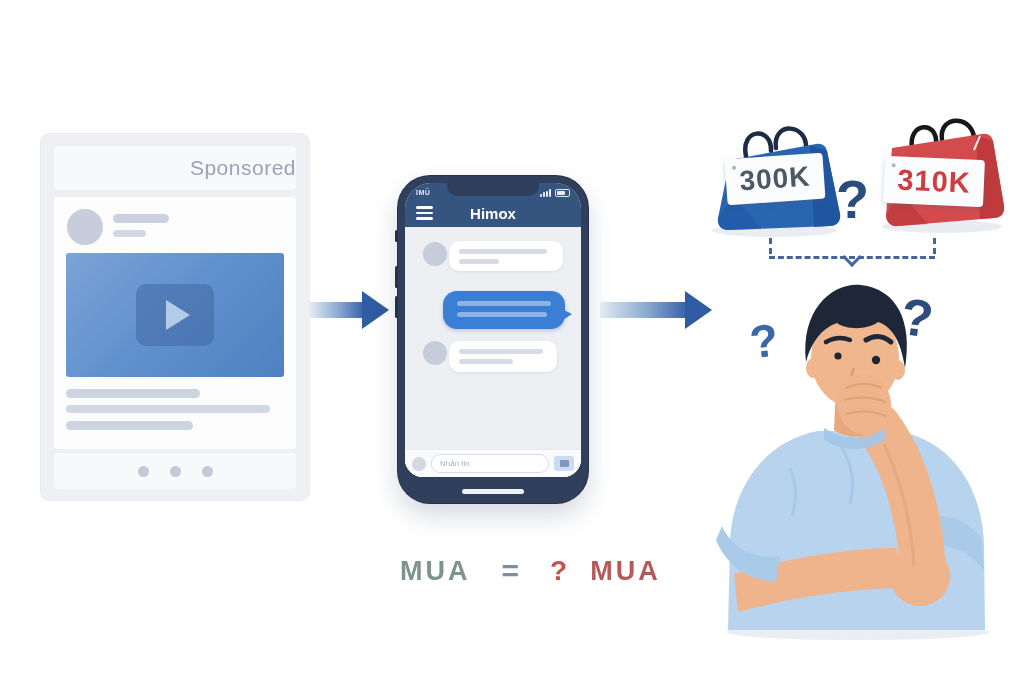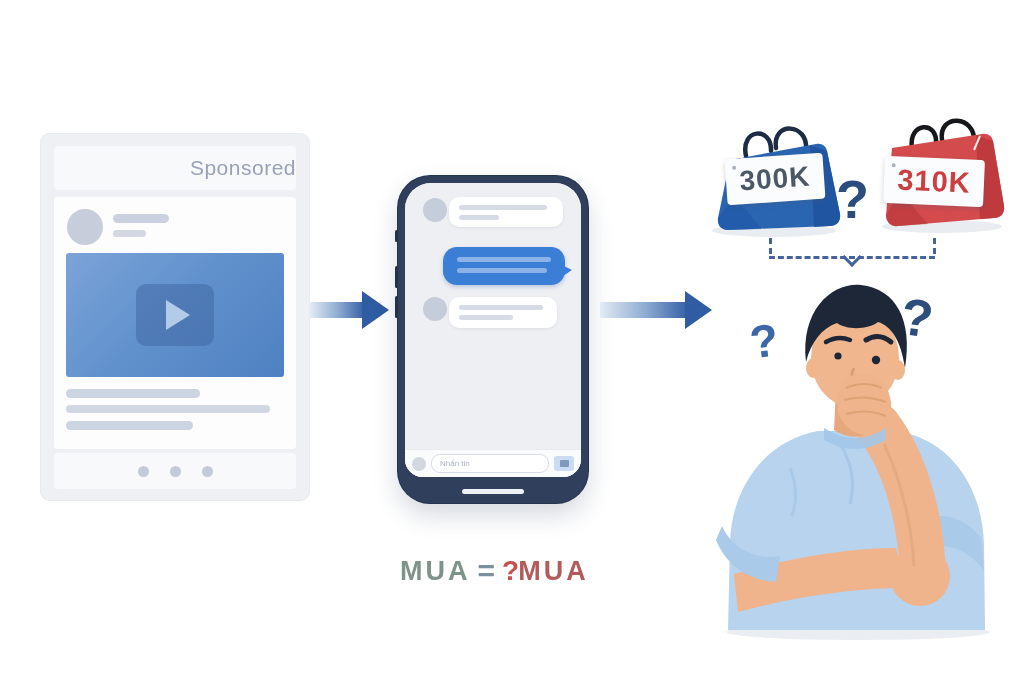--- a/index.html
+++ b/index.html
@@ -96,21 +96,21 @@
   .dash-h {left:769px;top:256px;width:166px;border-top:3px dashed #44639f;}
   .dash-v2{left:933px;top:238px;height:16px;border-left:3px dashed #44639f;}
   .dash-chev{left:845px;top:250px;width:11px;height:11px;border-right:3px solid #44639f;
              border-bottom:3px solid #44639f;transform:rotate(45deg);}
 
   
   .qm-left{left:750px;top:314px;font-size:46px;font-weight:800;color:#3c67a6;transform:rotate(-7deg);}
   .qm-right{left:901px;top:288px;font-size:52px;font-weight:800;color:#2d4e7c;transform:rotate(8deg);}
 
   
-  .formula{left:400px;top:554px;display:flex;align-items:center;gap:7px;font-weight:800;}
+  .formula{left:400px;top:554px;display:flex;align-items:center;gap:31px;font-weight:800;}
   .f-lhs{font-size:27px;letter-spacing:3px;color:#7e948a;}
   .f-eq{font-size:30px;color:#7b8f9d;letter-spacing:0;}
   .f-q{font-size:28px;color:#c74f4d;margin-right:-8px;}
   .f-rhs{font-size:27px;letter-spacing:3px;color:#b45a5b;}
 </style>
 </head>
 <body>
 
 <div class="canvas">
 
@@ -139,20 +139,45 @@
   </div>
 
   <div class="abs arrow-body a1b"></div>
   <div class="abs arrow-head a1h"></div>
 
   <div class="abs phone">
     <div class="side-btn sb1"></div>
     <div class="side-btn sb2"></div>
     <div class="side-btn sb3"></div>
     <div class="phone-screen">
+      <div class="phone-top">
+        <div class="status-row">
+          <span class="carrier">IMÜ</span>
+          <span class="status-icons">
+            <span class="sig">
+              <i style="height:3px"></i>
+                <i style="height:5px"></i>
+                <i style="height:6px"></i>
+                <i style="height:8px"></i>
+            </span>
+            <span class="battery">
+                <i></i>
+              </span>
+          </span>
+        </div>
+        <div class="header-row">
+          <div class="hamburger">
+            <i></i>
+              <i></i>
+              <i></i>
+          </div>
+          <div class="app-title">Himox</div>
+        </div>
+        <div class="notch"></div>
+      </div>
       <div class="chat">
         <div class="av" style="left:18px;top:15px;"></div>
         <div class="bubble" style="left:44px;top:14px;width:114px;height:30px;">
           <div class="bl" style="left:10px;top:8px;width:88px;"></div>
           <div class="bl" style="left:10px;top:18px;width:40px;"></div>
         </div>
         <div class="bubble-blue" style="left:38px;top:64px;width:122px;height:38px;">
           <div class="bl-blue" style="left:14px;top:10px;width:94px;"></div>
           <div class="bl-blue" style="left:14px;top:21px;width:90px;"></div>
           <div class="tail"></div>

